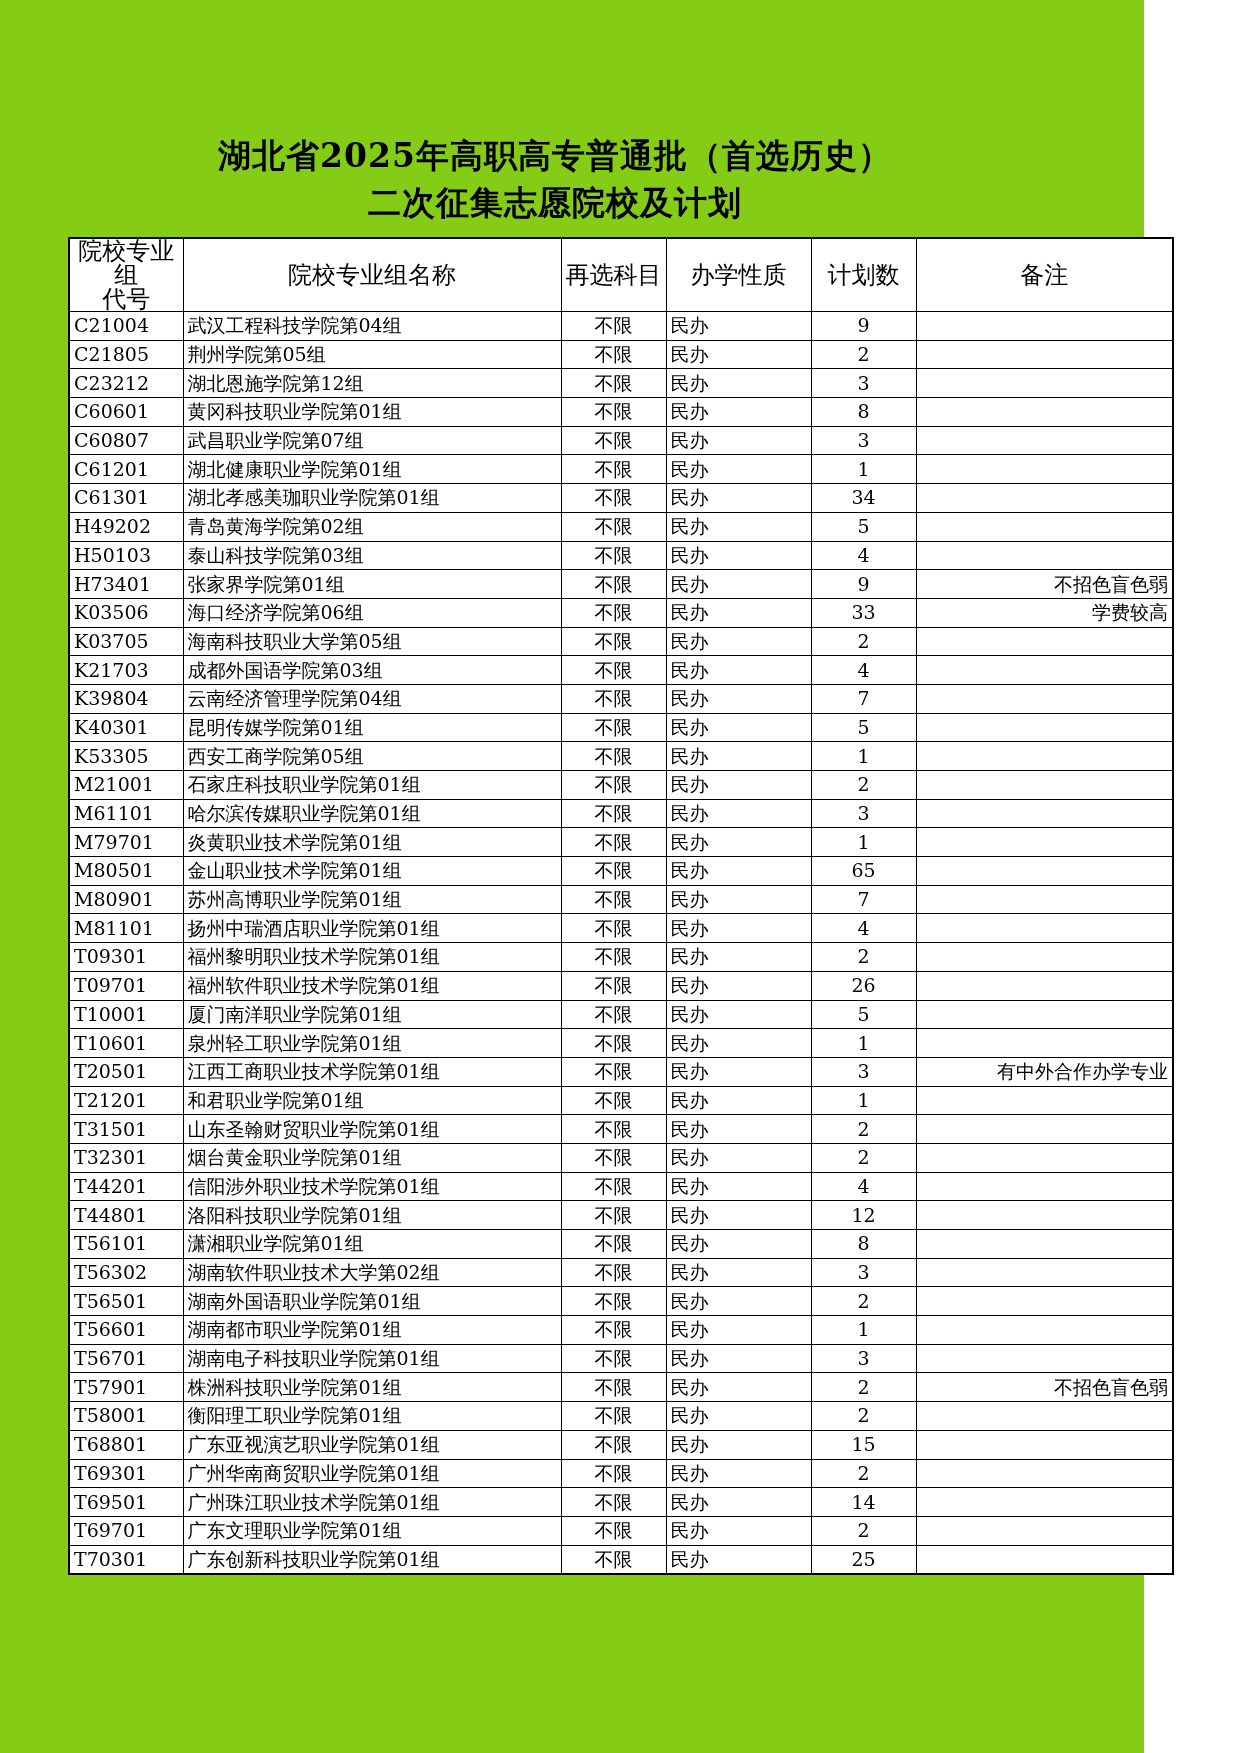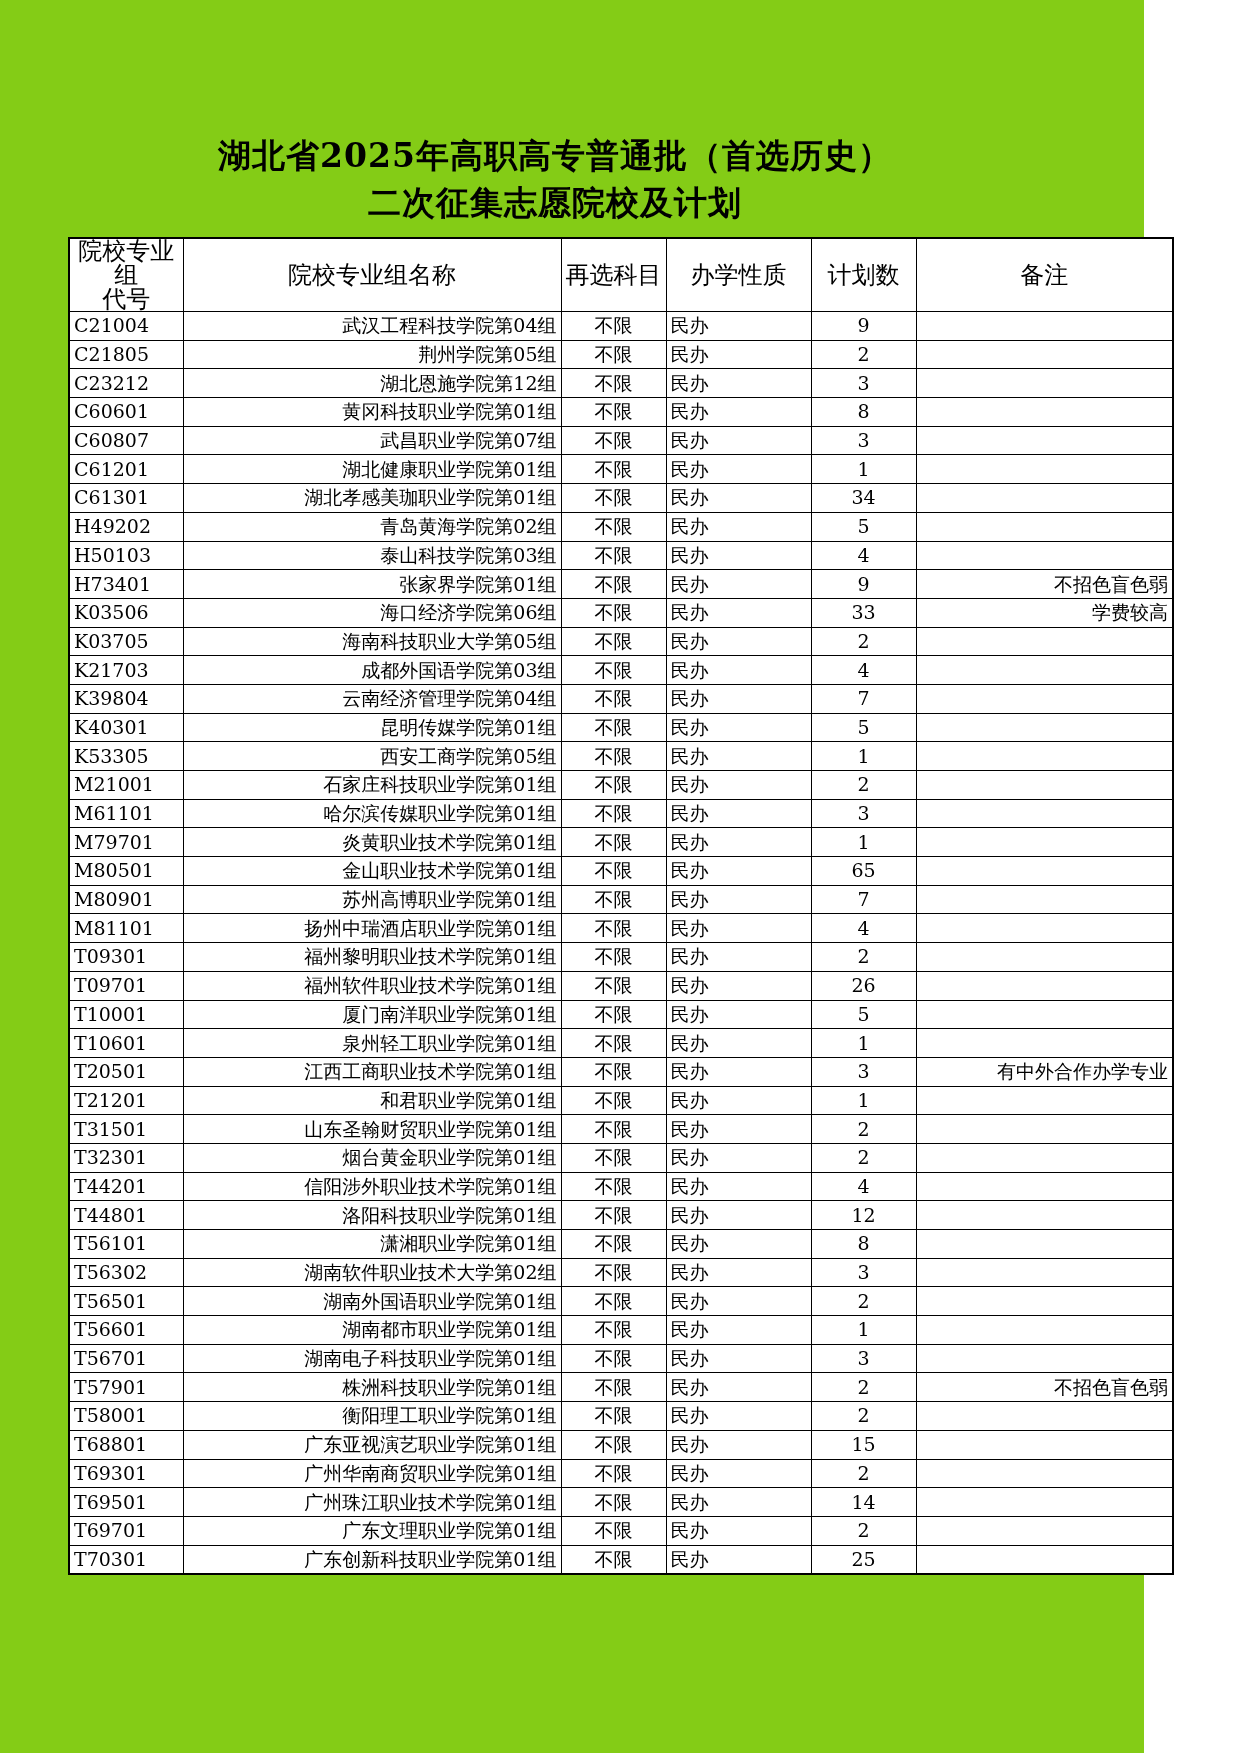--- a/index.html
+++ b/index.html
@@ -62,21 +62,21 @@
   }
   table.plan-table td {
     height: 27.7px;
     padding: 0 4px;
     vertical-align: middle;
     white-space: nowrap;
     overflow: hidden;
     line-height: 27px;
   }
   td.col-0 { text-align: left; font-family: "DejaVu Serif", "Liberation Serif", serif; }
-  td.col-1 { text-align: right; }
+  td.col-1 { text-align: left; }
   td.col-2 { text-align: center; }
   td.col-3 { text-align: left; }
   td.col-4 { text-align: center; }
   td.col-5 { text-align: right; }
   col.c0 { width: 114px; }
   col.c1 { width: 378px; }
   col.c2 { width: 105px; }
   col.c3 { width: 145px; }
   col.c4 { width: 105px; }
   col.c5 { width: 257px; }

